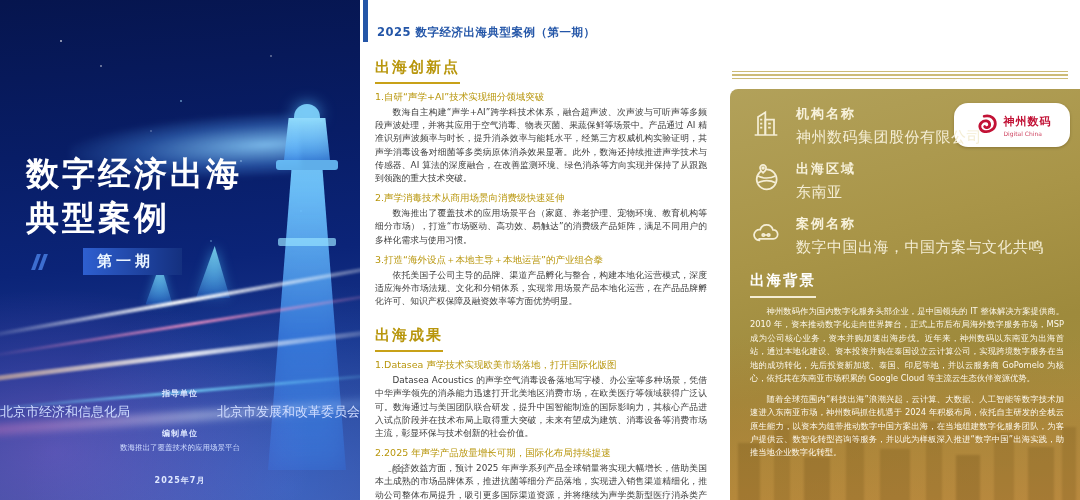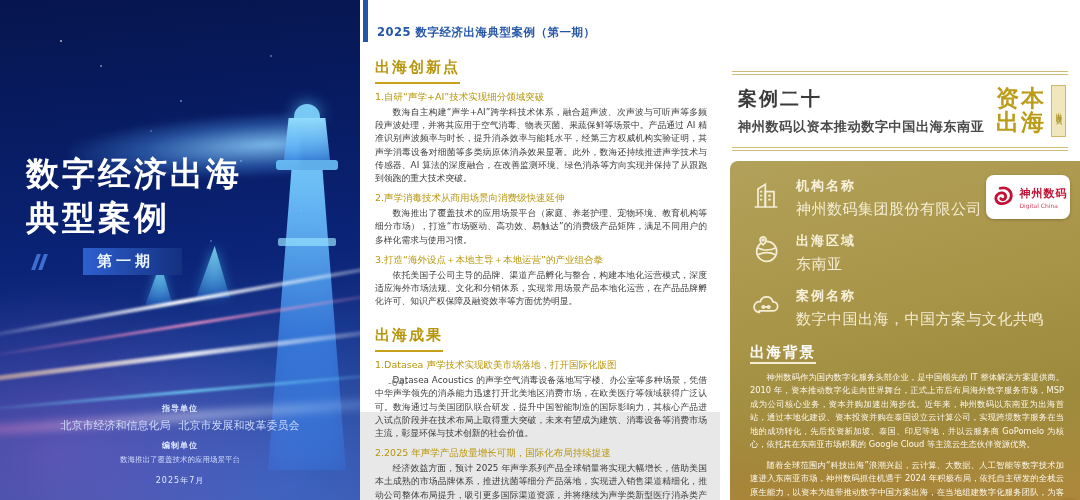--- a/index.html
+++ b/index.html
@@ -56,26 +56,26 @@
     background:linear-gradient(90deg,rgba(255,190,120,.5),rgba(255,255,255,.85),transparent); }
   .t4 { left:-30px; top:390px; width:440px; height:3px; transform:rotate(-5deg);
     background:linear-gradient(90deg,transparent,rgba(120,220,255,.8),transparent); }
   .t5 { left:-20px; top:412px; width:430px; height:8px; transform:rotate(-4deg); filter:blur(4px);
     background:linear-gradient(90deg,rgba(255,120,190,.4),rgba(255,255,255,.5),rgba(90,160,255,.3)); }
   .cover-glow { position:absolute; left:0; top:260px; width:360px; height:240px;
     background:radial-gradient(ellipse at 15% 80%, rgba(200,120,255,.28) 0%, transparent 60%),
                radial-gradient(ellipse at 80% 95%, rgba(70,140,255,.35) 0%, transparent 65%); }
   .cover-footer { position:absolute; left:0; bottom:14px; width:100%; text-align:center; color:#dfe8ff; }
   .cf-label { font-size:8px; font-weight:700; letter-spacing:1px; margin-top:7px; }
-  .cf-orgs { display:flex; justify-content:center; gap:8px; font-size:11px; margin-top:4px; color:#cfdcff; }
+  .cf-orgs { display:flex; justify-content:space-between; gap:8px; font-size:13px; margin-top:4px; color:#cfdcff; }
   .cf-org { font-size:7.5px; margin-top:4px; color:#cfdcff; }
-  .cf-date { font-size:8px; font-weight:400; margin-top:10px; letter-spacing:1px; }
-
-  
-  .page-mid { position:relative; width:360px; height:412px; background:#ffffff; padding:0 13px 0 15px; }
+  .cf-date { font-size:8px; font-weight:700; margin-top:22px; letter-spacing:1px; }
+
+  
+  .page-mid { position:relative; width:360px; height:500px; background:#ffffff; padding:0 13px 0 15px; }
   .mid-bar { position:absolute; left:3px; top:0; width:5px; height:42px; background:#2456a8; }
   .mid-header { padding-top:25px; padding-left:2px; color:#2456a8; font-size:11.5px; font-weight:700; letter-spacing:.5px; }
   .sec-head { display:inline-block; margin-top:18px; color:#b8960c; font-size:15px; font-weight:800;
     letter-spacing:2px; border-bottom:2.5px solid #c8a118; padding-bottom:5px; }
   .item-title { margin-top:7px; color:#b8960c; font-size:9.5px; font-weight:400; }
   .item-body { margin-top:2px; color:#3c3c3c; font-size:8.8px; line-height:1.5; text-indent:2em; text-align:justify; }
   .page-num { position:absolute; left:28px; bottom:24px; font-size:10px; color:#8a8a8a; }
 
   
   .page-right { position:relative; width:360px; height:500px; background:#ffffff; overflow:hidden; }
@@ -104,29 +104,29 @@
       linear-gradient(0deg, rgba(120,88,28,.5) 0 100%) 196px 100%/16px 84px no-repeat,
       linear-gradient(0deg, rgba(105,75,22,.55) 0 100%) 226px 100%/24px 50px no-repeat,
       linear-gradient(0deg, rgba(120,88,28,.5) 0 100%) 264px 100%/20px 72px no-repeat,
       linear-gradient(0deg, rgba(110,80,25,.5) 0 100%) 298px 100%/26px 58px no-repeat,
       linear-gradient(0deg, rgba(120,88,28,.55) 0 100%) 332px 100%/14px 78px no-repeat; }
   .panel-content { position:relative; padding:16px 16px 0 20px; }
   .info-item { display:flex; gap:14px; margin-bottom:13px; }
   .info-icon { width:32px; height:32px; flex:0 0 32px; margin-top:2px; }
   .info-label { font-size:13px; font-weight:800; color:#f8f2dc; letter-spacing:2px; }
   .info-value { margin-top:5px; font-size:15px; color:#f4edd4; letter-spacing:.5px; }
-  .logo-card { position:absolute; top:14px; right:10px; width:84px; height:44px; background:#ffffff;
-    border-radius:8px; display:flex; align-items:center; justify-content:center; gap:5px;
+  .logo-card { position:absolute; top:14px; right:10px; width:116px; height:44px; background:#ffffff;
+    border-radius:14px; display:flex; align-items:center; justify-content:center; gap:5px;
     box-shadow:0 1px 3px rgba(60,40,0,.3); }
   .logo-swirl { width:26px; height:26px; transform:rotate(-12deg); }
   .logo-text-cn { font-size:11px; font-weight:800; color:#c21236; letter-spacing:1px; }
   .logo-text-en { font-size:6px; color:#c21236; opacity:.8; margin-top:1px; }
   .bg-head-wrap { margin-top:4px; }
   .bg-head { display:inline-block; color:#ffffff; font-size:14.5px; font-weight:800; letter-spacing:2px;
-    border-bottom:2px solid #f4edd4; padding-bottom:0; }
+    border-bottom:2px solid #f4edd4; padding-bottom:6px; }
   .bg-para { margin-top:7px; font-size:8.3px; color:#fdf8ec; line-height:1.62; text-indent:2em; text-align:justify; }
 </style>
 </head>
 <body>
 
 <div class="screen">
 
   <div class="cover">
     <div class="stars"></div>
     <div class="light-beam"></div>
@@ -186,33 +186,20 @@
     <div class="item-title">1.Datasea 声学技术实现欧美市场落地，打开国际化版图</div>
     <div class="item-body">Datasea Acoustics 的声学空气消毒设备落地写字楼、办公室等多种场景，凭借中华声学领先的消杀能力迅速打开北美地区消费市场，在欧美医疗等领域获得广泛认可。数海通过与美国团队联合研发，提升中国智能制造的国际影响力，其核心产品进入试点阶段并在技术布局上取得重大突破，未来有望成为建筑、消毒设备等消费市场主流，彰显环保与技术创新的社会价值。</div>
     <div class="item-title">2.2025 年声学产品放量增长可期，国际化布局持续提速</div>
     <div class="item-body">经济效益方面，预计 2025 年声学系列产品全球销量将实现大幅增长，借助美国本土成熟的市场品牌体系，推进抗菌等细分产品落地，实现进入销售渠道精细化，推动公司整体布局提升，吸引更多国际渠道资源，并将继续为声学类新型医疗消杀类产品的海外供应链发力，为后续市场拓展打下基础。</div>
 
     <div class="page-num">-64-</div>
   </div>
 
   <div class="page-right">
     <div class="hairline hl-top"></div>
-    <div class="case-header">
-      <div>
-        <div class="case-label">案例二十</div>
-        <div class="case-title">神州数码以资本推动数字中国出海东南亚</div>
-      </div>
-      <div class="mode-badge">
-        <div class="mode-words">
-          <div>资本</div>
-          <div>出海</div>
-        </div>
-        <div class="mode-ribbon">出海模式</div>
-      </div>
-    </div>
     <div class="hairline"></div>
 
     <div class="gold-panel">
       <div class="panel-warm"></div>
       <div class="skyline"></div>
 
       <div class="logo-card">
         <svg class="logo-swirl" viewBox="0 0 32 32">
           <path d="M16 5 C25 5 29 11 27.5 17 C26 23 18.5 26 12.5 23.5 C7.5 21.5 6.5 15 11 12 C15.5 9 21.5 11.5 20.5 16.5 C19.7 20 15.5 20.3 14 17.5" stroke="#c21236" stroke-width="3.4" fill="none" stroke-linecap="round"></path>
         </svg>

